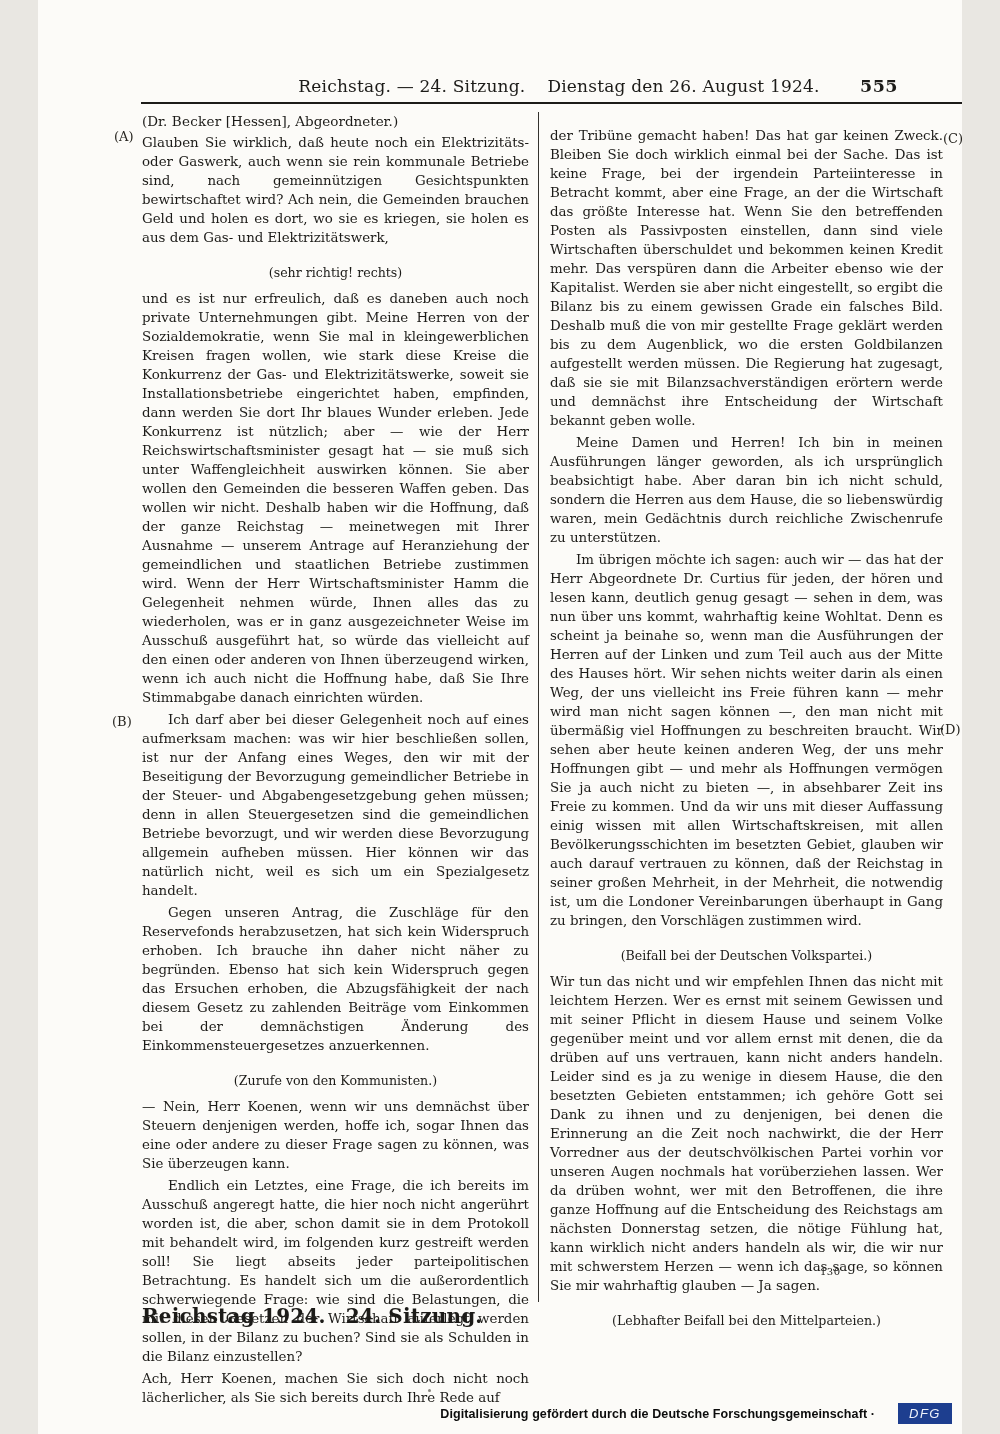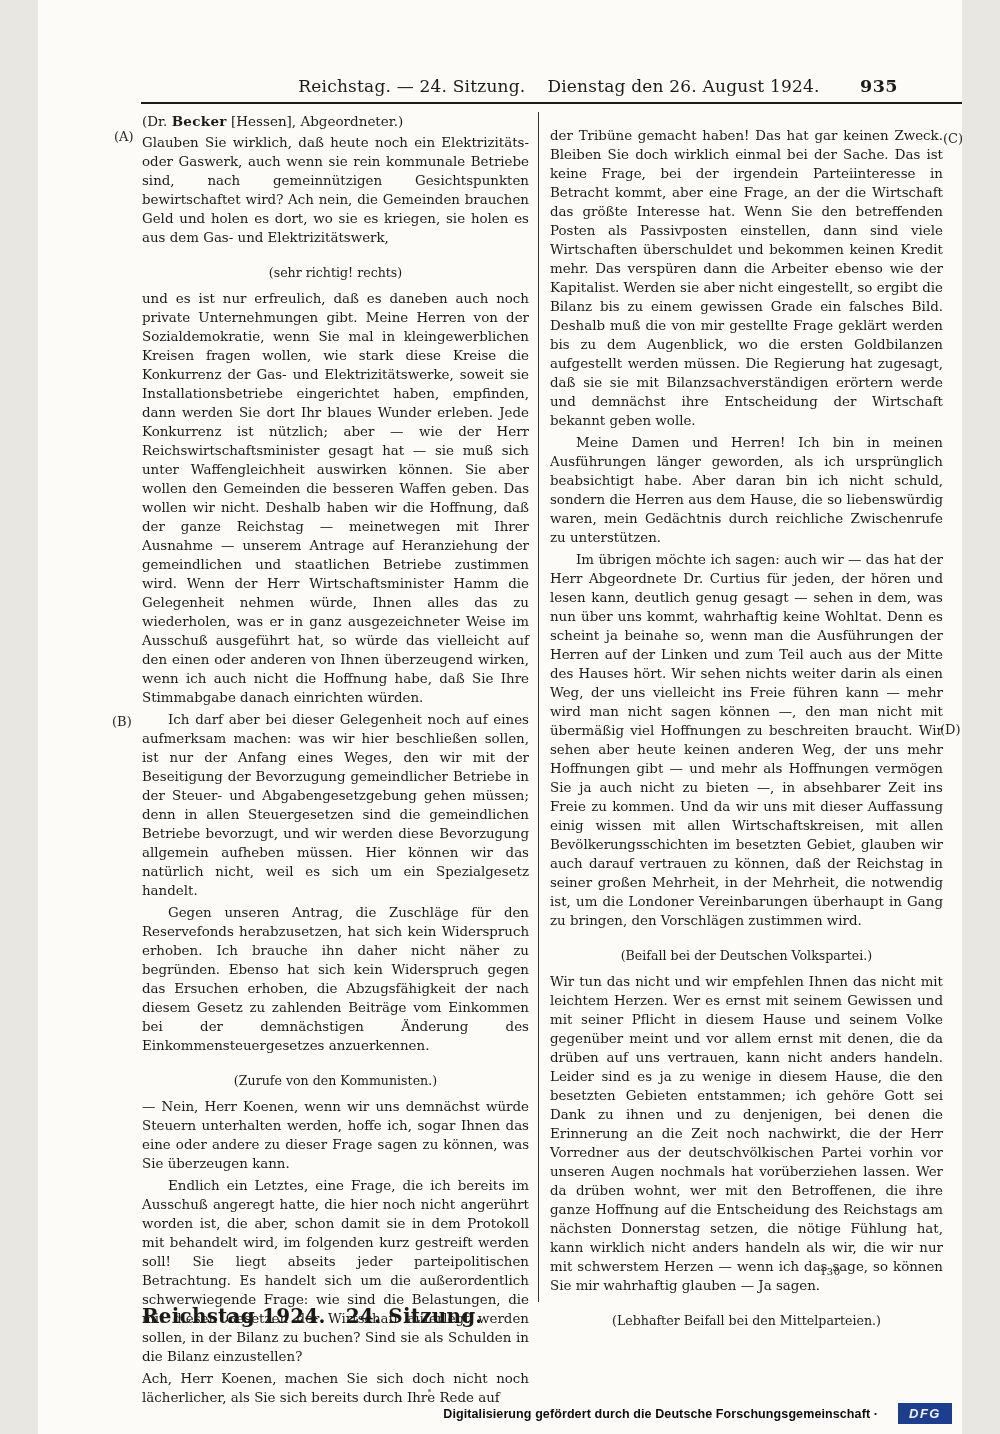--- a/index.html
+++ b/index.html
@@ -50,88 +50,88 @@
   .column{
     position:absolute;
     font-size:13.4px;line-height:19px;
     text-align:justify;
   }
   #col-left{top:112px;left:104px;width:387px;}
   #col-right{top:126px;left:512px;width:393px;}
   .speaker-note{
     margin:0 0 2px 0;text-align:left;font-size:13.5px;
   }
-  .speaker-note .spk-name{font-weight:bold;letter-spacing:.3px;margin-top:16px;}
+  .speaker-note .spk-name{font-weight:normal;letter-spacing:.3px;margin-top:16px;}
   .para{margin:0 0 3px 0;}
   .para.indent{text-indent:26px;}
   .interjection{
     margin:16px 0 7px 0;
     text-align:center;
     font-size:12.6px;
   }
   
   .footer-left{
     position:absolute;top:1304px;left:104px;
     font-size:20px;font-weight:bold;letter-spacing:.2px;
     display:flex;gap:20px;white-space:nowrap;
   }
   .sheet-number{
     position:absolute;top:1266px;left:782px;
     font-size:10px;letter-spacing:.5px;
   }
   .digitization-bar{
     position:absolute;top:1403px;right:10px;
-    display:flex;align-items:center;gap:20px;
+    display:flex;align-items:center;gap:3px;
     font-family:"Liberation Sans","DejaVu Sans",sans-serif;
   }
   .digitization-text{
     font-size:12.5px;font-weight:bold;color:#0c0c0c;letter-spacing:.1px;
   }
   .dfg-logo{
     display:flex;align-items:center;justify-content:center;
     width:54px;height:21px;background:var(--dfg);
-    color:#eef2fb;font-size:13px;font-weight:bold;
-    font-style:italic;letter-spacing:1.5px;
+    color:#eef2fb;font-size:13px;font-weight:normal;
+    font-style:italic;letter-spacing:1.5px;margin-left:20px;
   }
   
   .artifact{position:absolute;background:#8a877f;}
   #artifact-1{left:941px;top:636px;width:2px;height:13px;}
   #artifact-2{left:390px;top:1389px;width:3px;height:3px;border-radius:50%;}
   #artifact-3{left:930px;top:1157px;width:2px;height:6px;}
 </style>
 </head>
 <body>
 
 <div class="sheet">
 
   <div class="running-head">
     <span>Reichstag. — 24. Sitzung.</span>
     <span>Dienstag den 26. August 1924.</span>
   </div>
-  <div class="page-number">935</div>
+  <div class="page-number">555</div>
   <div class="header-rule"></div>
 
   <div class="col-divider"></div>
 
   <div class="margin-mark" id="mark-a">(A)</div>
   <div class="margin-mark" id="mark-b">(B)</div>
   <div class="margin-mark" id="mark-c">(C)</div>
   <div class="margin-mark" id="mark-d">(D)</div>
 
   <div class="column" id="col-left">
     <p class="speaker-note">
       <span>(Dr. </span><span class="spk-name">Becker</span><span> [Hessen], Abgeordneter.)</span>
     </p>
     <p class="para">Glauben Sie wirklich, daß heute noch ein Elektrizitäts- oder Gaswerk, auch wenn sie rein kommunale Betriebe sind, nach gemeinnützigen Gesichtspunkten bewirtschaftet wird? Ach nein, die Gemeinden brauchen Geld und holen es dort, wo sie es kriegen, sie holen es aus dem Gas- und Elektrizitätswerk,</p>
     <p class="interjection">(sehr richtig! rechts)</p>
     <p class="para">und es ist nur erfreulich, daß es daneben auch noch private Unternehmungen gibt. Meine Herren von der Sozialdemokratie, wenn Sie mal in kleingewerblichen Kreisen fragen wollen, wie stark diese Kreise die Konkurrenz der Gas- und Elektrizitätswerke, soweit sie Installationsbetriebe eingerichtet haben, empfinden, dann werden Sie dort Ihr blaues Wunder erleben. Jede Konkurrenz ist nützlich; aber — wie der Herr Reichswirtschaftsminister gesagt hat — sie muß sich unter Waffengleichheit auswirken können. Sie aber wollen den Gemeinden die besseren Waffen geben. Das wollen wir nicht. Deshalb haben wir die Hoffnung, daß der ganze Reichstag — meinetwegen mit Ihrer Ausnahme — unserem Antrage auf Heranziehung der gemeindlichen und staatlichen Betriebe zustimmen wird. Wenn der Herr Wirtschaftsminister Hamm die Gelegenheit nehmen würde, Ihnen alles das zu wiederholen, was er in ganz ausgezeichneter Weise im Ausschuß ausgeführt hat, so würde das vielleicht auf den einen oder anderen von Ihnen überzeugend wirken, wenn ich auch nicht die Hoffnung habe, daß Sie Ihre Stimmabgabe danach einrichten würden.</p>
     <p class="para indent">Ich darf aber bei dieser Gelegenheit noch auf eines aufmerksam machen: was wir hier beschließen sollen, ist nur der Anfang eines Weges, den wir mit der Beseitigung der Bevorzugung gemeindlicher Betriebe in der Steuer- und Abgabengesetzgebung gehen müssen; denn in allen Steuergesetzen sind die gemeindlichen Betriebe bevorzugt, und wir werden diese Bevorzugung allgemein aufheben müssen. Hier können wir das natürlich nicht, weil es sich um ein Spezialgesetz handelt.</p>
     <p class="para indent">Gegen unseren Antrag, die Zuschläge für den Reservefonds herabzusetzen, hat sich kein Widerspruch erhoben. Ich brauche ihn daher nicht näher zu begründen. Ebenso hat sich kein Widerspruch gegen das Ersuchen erhoben, die Abzugsfähigkeit der nach diesem Gesetz zu zahlenden Beiträge vom Einkommen bei der demnächstigen Änderung des Einkommensteuergesetzes anzuerkennen.</p>
     <p class="interjection">(Zurufe von den Kommunisten.)</p>
-    <p class="para">— Nein, Herr Koenen, wenn wir uns demnächst würde Steuern unterhalten werden, hoffe ich, sogar Ihnen das eine oder andere zu dieser Frage sagen zu können, was Sie überzeugen kann.</p>
+    <p class="para">— Nein, Herr Koenen, wenn wir uns demnächst über Steuern denjenigen werden, hoffe ich, sogar Ihnen das eine oder andere zu dieser Frage sagen zu können, was Sie überzeugen kann.</p>
     <p class="para indent">Endlich ein Letztes, eine Frage, die ich bereits im Ausschuß angeregt hatte, die hier noch nicht angerührt worden ist, die aber, schon damit sie in dem Protokoll mit behandelt wird, im folgenden kurz gestreift werden soll! Sie liegt abseits jeder parteipolitischen Betrachtung. Es handelt sich um die außerordentlich schwerwiegende Frage: wie sind die Belastungen, die mit diesen Gesetzen der Wirtschaft auferlegt werden sollen, in der Bilanz zu buchen? Sind sie als Schulden in die Bilanz einzustellen?</p>
     <p class="para">Ach, Herr Koenen, machen Sie sich doch nicht noch lächerlicher, als Sie sich bereits durch Ihre Rede auf</p>
   </div>
 
   <div class="column" id="col-right">
     <p class="para">der Tribüne gemacht haben! Das hat gar keinen Zweck. Bleiben Sie doch wirklich einmal bei der Sache. Das ist keine Frage, bei der irgendein Parteiinteresse in Betracht kommt, aber eine Frage, an der die Wirtschaft das größte Interesse hat. Wenn Sie den betreffenden Posten als Passivposten einstellen, dann sind viele Wirtschaften überschuldet und bekommen keinen Kredit mehr. Das verspüren dann die Arbeiter ebenso wie der Kapitalist. Werden sie aber nicht eingestellt, so ergibt die Bilanz bis zu einem gewissen Grade ein falsches Bild. Deshalb muß die von mir gestellte Frage geklärt werden bis zu dem Augenblick, wo die ersten Goldbilanzen aufgestellt werden müssen. Die Regierung hat zugesagt, daß sie sie mit Bilanzsachverständigen erörtern werde und demnächst ihre Entscheidung der Wirtschaft bekannt geben wolle.</p>
     <p class="para indent">Meine Damen und Herren! Ich bin in meinen Ausführungen länger geworden, als ich ursprünglich beabsichtigt habe. Aber daran bin ich nicht schuld, sondern die Herren aus dem Hause, die so liebenswürdig waren, mein Gedächtnis durch reichliche Zwischenrufe zu unterstützen.</p>
     <p class="para indent">Im übrigen möchte ich sagen: auch wir — das hat der Herr Abgeordnete Dr. Curtius für jeden, der hören und lesen kann, deutlich genug gesagt — sehen in dem, was nun über uns kommt, wahrhaftig keine Wohltat. Denn es scheint ja beinahe so, wenn man die Ausführungen der Herren auf der Linken und zum Teil auch aus der Mitte des Hauses hört. Wir sehen nichts weiter darin als einen Weg, der uns vielleicht ins Freie führen kann — mehr wird man nicht sagen können —, den man nicht mit übermäßig viel Hoffnungen zu beschreiten braucht. Wir sehen aber heute keinen anderen Weg, der uns mehr Hoffnungen gibt — und mehr als Hoffnungen vermögen Sie ja auch nicht zu bieten —, in absehbarer Zeit ins Freie zu kommen. Und da wir uns mit dieser Auffassung einig wissen mit allen Wirtschaftskreisen, mit allen Bevölkerungsschichten im besetzten Gebiet, glauben wir auch darauf vertrauen zu können, daß der Reichstag in seiner großen Mehrheit, in der Mehrheit, die notwendig ist, um die Londoner Vereinbarungen überhaupt in Gang zu bringen, den Vorschlägen zustimmen wird.</p>
     <p class="interjection">(Beifall bei der Deutschen Volkspartei.)</p>
     <p class="para">Wir tun das nicht und wir empfehlen Ihnen das nicht mit leichtem Herzen. Wer es ernst mit seinem Gewissen und mit seiner Pflicht in diesem Hause und seinem Volke gegenüber meint und vor allem ernst mit denen, die da drüben auf uns vertrauen, kann nicht anders handeln. Leider sind es ja zu wenige in diesem Hause, die den besetzten Gebieten entstammen; ich gehöre Gott sei Dank zu ihnen und zu denjenigen, bei denen die Erinnerung an die Zeit noch nachwirkt, die der Herr Vorredner aus der deutschvölkischen Partei vorhin vor unseren Augen nochmals hat vorüberziehen lassen. Wer da drüben wohnt, wer mit den Betroffenen, die ihre ganze Hoffnung auf die Entscheidung des Reichstags am nächsten Donnerstag setzen, die nötige Fühlung hat, kann wirklich nicht anders handeln als wir, die wir nur mit schwerstem Herzen — wenn ich das sage, so können Sie mir wahrhaftig glauben — Ja sagen.</p>

